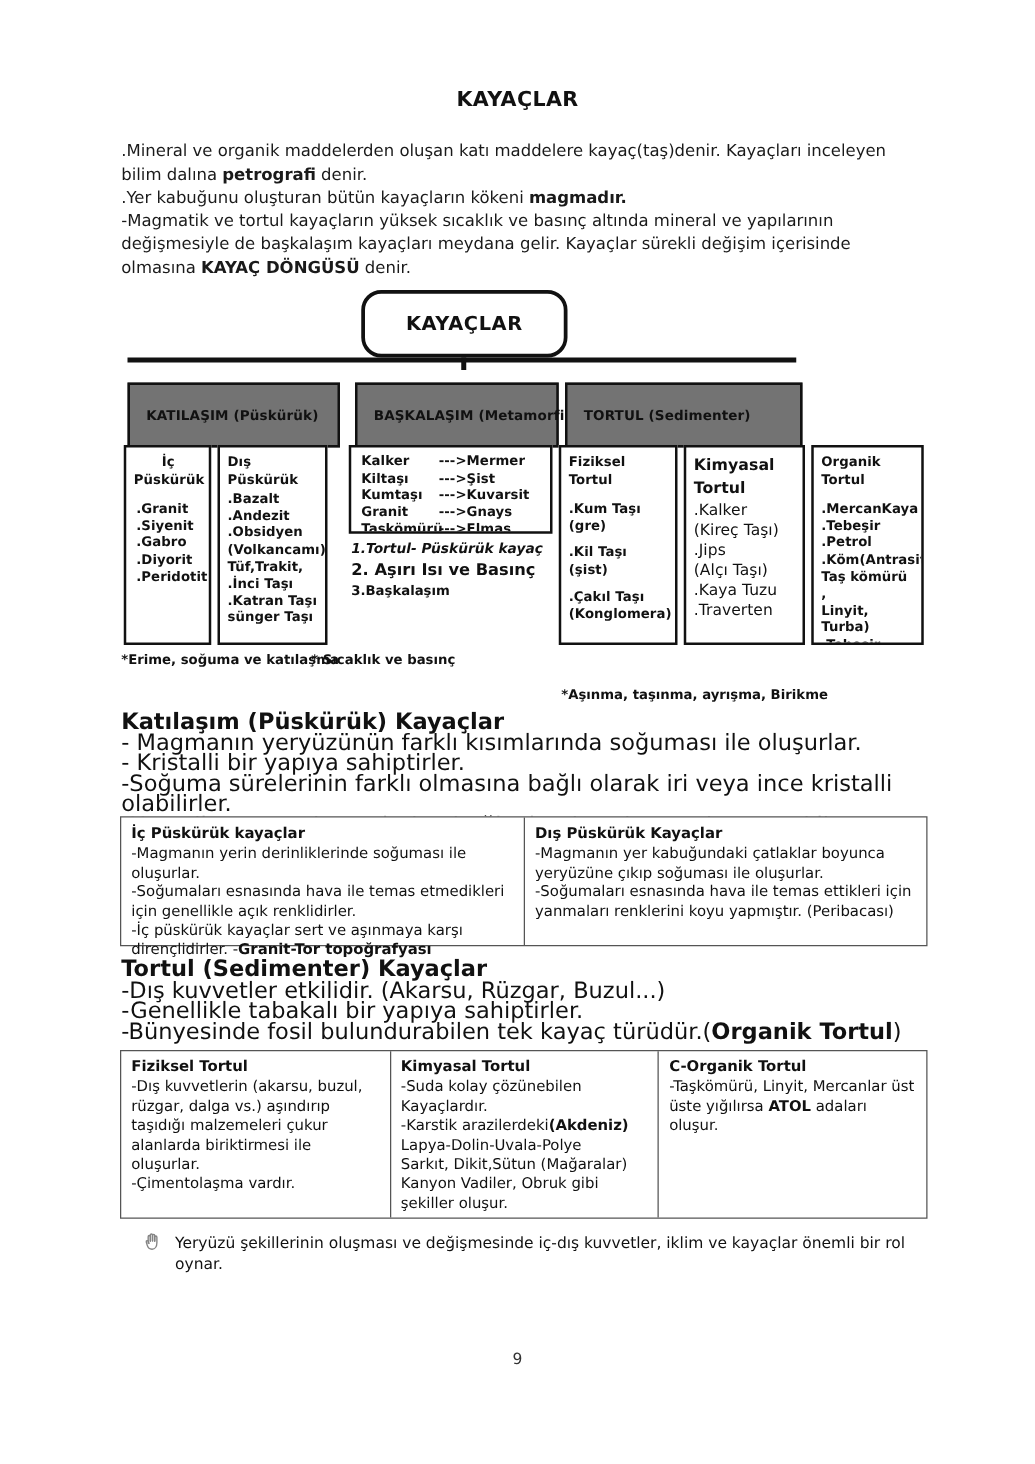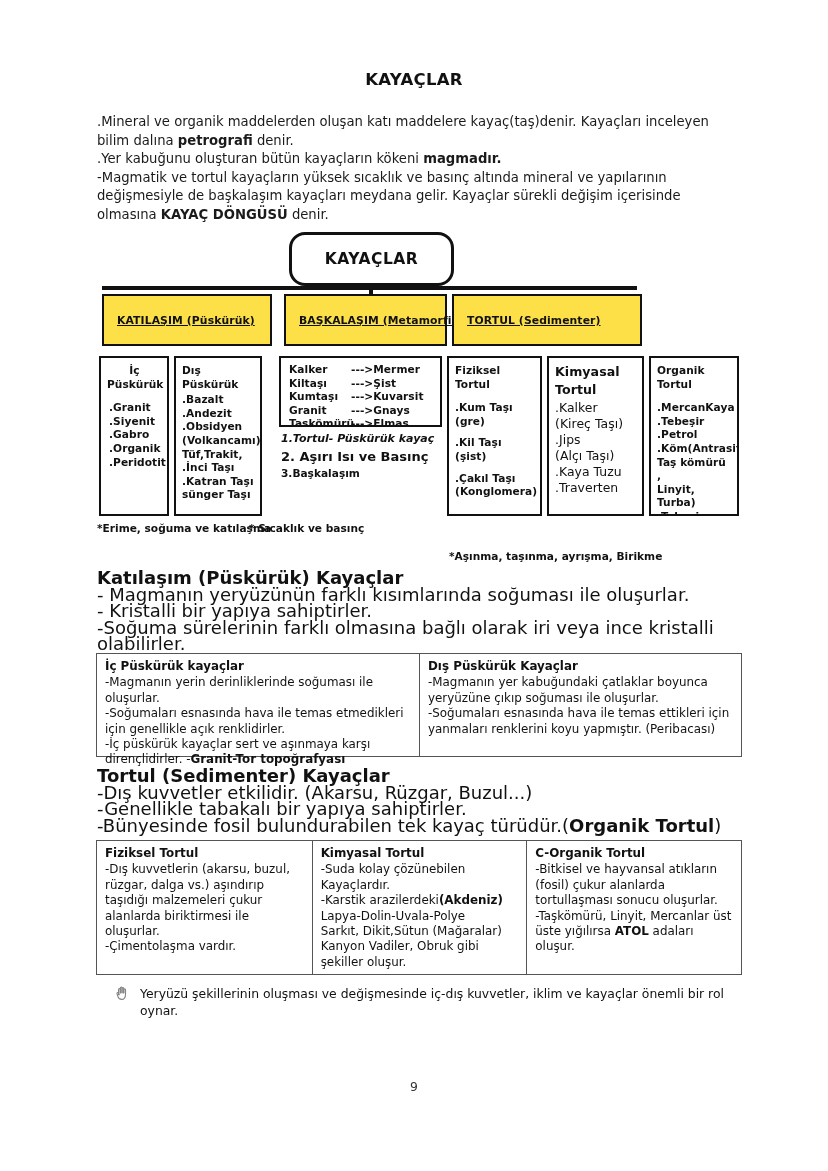--- a/index.html
+++ b/index.html
@@ -88,32 +88,31 @@
   }
 
   
   .cat-row {
     position: absolute;
     left: 5px; top: 62px;
     width: 542px; height: 52px;
   }
   .cat {
     position: absolute;
-    top: 0;
+    top: 12px;
     height: 52px;
     border: 2px solid #111;
-    background: #fde047;
+    background: #737373;
     display: flex;
     align-items: center;
     padding-left: 13px;
     font-size: 10.8px;
     font-weight: bold;
     letter-spacing: 0.1px;
     white-space: nowrap;
-    text-decoration: underline;
   }
   .cat-1 { left: 0px;   width: 170px; }
   .cat-2 { left: 182px; width: 163px; }
   .cat-3 { left: 350px; width: 190px; }
 
   
   .det {
     position: absolute;
     border: 2px solid #111;
     background: #fff;
@@ -269,21 +268,21 @@
       <div class="cat cat-2">BAŞKALAŞIM (Metamorfik)</div>
       <div class="cat cat-3">TORTUL (Sedimenter)</div>
     </div>
 
     <div class="det b-ic">
       <span class="hd">İç Püskürük</span>
       <span class="gap"></span>
       <span class="it">.Granit</span>
       <span class="it">.Siyenit</span>
       <span class="it">.Gabro</span>
-      <span class="it">.Organik</span>
+      <span class="it">.Diyorit</span>
       <span class="it">.Peridotit</span>
     </div>
 
     <div class="det b-dc">
       <span class="hd">Dış Püskürük</span>
       <span class="it">.Bazalt</span>
       <span class="it">.Andezit</span>
       <span class="it">.Obsidyen</span>
       <span class="it">(Volkancamı)</span>
       <span class="it">Tüf,Trakit,</span>
@@ -385,21 +384,20 @@
     <div class="col">
       <span class="hd">Kimyasal Tortul</span>
       <span class="ln"> -Suda kolay çözünebilen Kayaçlardır.</span>
       <span class="ln"><span> -Karstik arazilerdeki</span><b>(Akdeniz)</b></span>
       <span class="ln">Lapya-Dolin-Uvala-Polye</span>
       <span class="ln">Sarkıt, Dikit,Sütun (Mağaralar)</span>
       <span class="ln">Kanyon Vadiler, Obruk gibi şekiller oluşur.</span>
     </div>
     <div class="col">
       <span class="hd">C-Organik Tortul</span>
-      <span class="ln">-Bitkisel ve hayvansal atıkların (fosil) çukur alanlarda tortullaşması sonucu oluşurlar.</span>
       <span class="ln"><span>-Taşkömürü, Linyit, Mercanlar üst üste yığılırsa </span><b>ATOL</b><span> adaları oluşur.</span></span>
     </div>
   </div>
 
   <div class="note">
     <span class="hand-icon">
       <svg viewBox="0 0 24 24" width="19" height="19" fill="none" stroke="#555" stroke-width="1.4" stroke-linecap="round" stroke-linejoin="round">
         <path d="M7 13.5V6.8c0-.7.5-1.2 1.1-1.2.6 0 1.1.5 1.1 1.2v4.6"></path>
         <path d="M9.2 11V5.2c0-.7.5-1.2 1.1-1.2.6 0 1.1.5 1.1 1.2V11"></path>
         <path d="M11.4 11V5.6c0-.7.5-1.2 1.1-1.2.6 0 1.1.5 1.1 1.2V11"></path>

